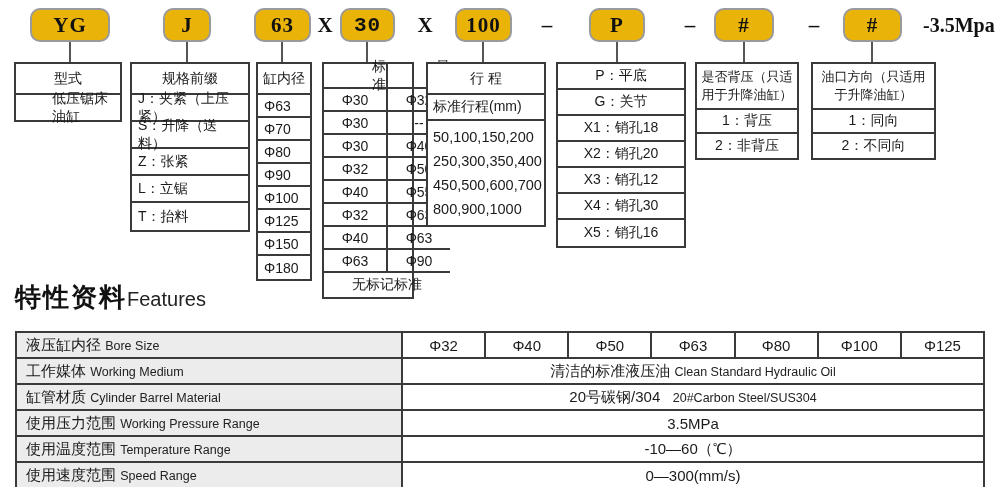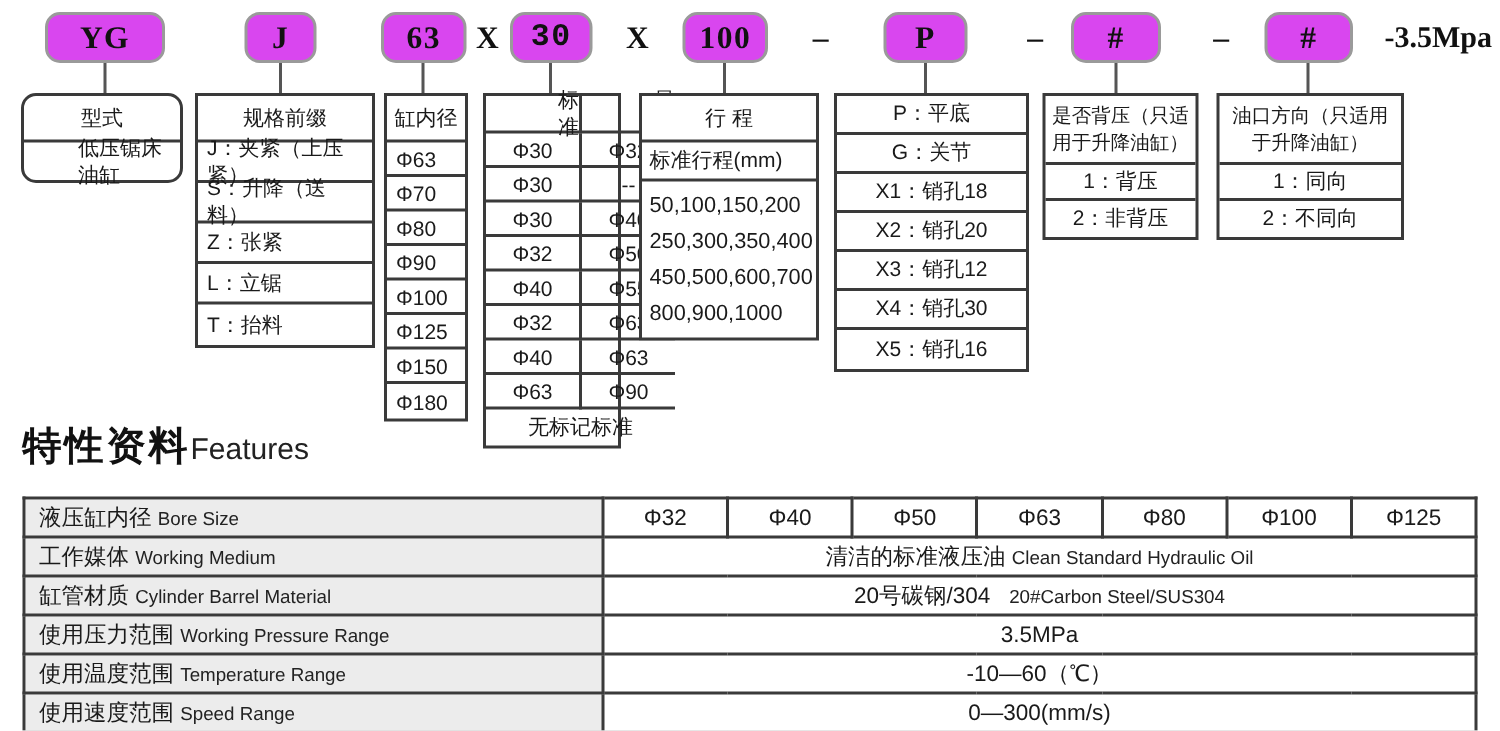--- a/index.html
+++ b/index.html
@@ -2,21 +2,21 @@
 <html><head>
 <meta charset="utf-8">
 <style>
   html,body{margin:0;padding:0;background:#fff;}
   .canvas{
     position:relative;width:1000px;height:487px;background:#ffffff;
     font-family:"Liberation Sans",sans-serif;color:#1a1a1a;overflow:hidden;
   }
   
   .pill{
-    position:absolute;top:8px;height:34px;background:#d946ef;
+    position:absolute;top:8px;height:34px;background:#eab308;
     border:2px solid #9a9a9a;border-radius:10px;box-sizing:border-box;
     display:flex;align-items:center;justify-content:center;
     font-family:"Liberation Serif",serif;font-weight:bold;font-size:21px;
     letter-spacing:1px;color:#111;
   }
   .sep{
     position:absolute;top:8px;height:34px;line-height:34px;text-align:center;
     font-family:"Liberation Serif",serif;font-weight:bold;font-size:21px;color:#111;
   }
   .suffix{
@@ -97,21 +97,21 @@
 
   <div class="vline conn" style="left:69px;"></div>
   <div class="vline conn" style="left:186px;"></div>
   <div class="vline conn" style="left:281px;"></div>
   <div class="vline conn" style="left:366px;"></div>
   <div class="vline conn" style="left:482px;"></div>
   <div class="vline conn" style="left:616px;"></div>
   <div class="vline conn" style="left:743px;"></div>
   <div class="vline conn" style="left:871px;"></div>
 
-  <div class="box type-box" style="left:14px;width:108px;border-radius:10px;">
+  <div class="box type-box" style="left:14px;width:108px;">
     <div class="hd h25">型式</div>
     <div class="row c" style="height:25px;padding-left:36px;">低压锯床油缸</div>
   </div>
 
   <div class="box prefix-box" style="left:130px;width:120px;">
     <div class="hd h25">规格前缀</div>
     <div class="row">J：夹紧（上压紧）</div>
     <div class="row">S：升降（送料）</div>
     <div class="row">Z：张紧</div>
     <div class="row">L：立锯</div>

